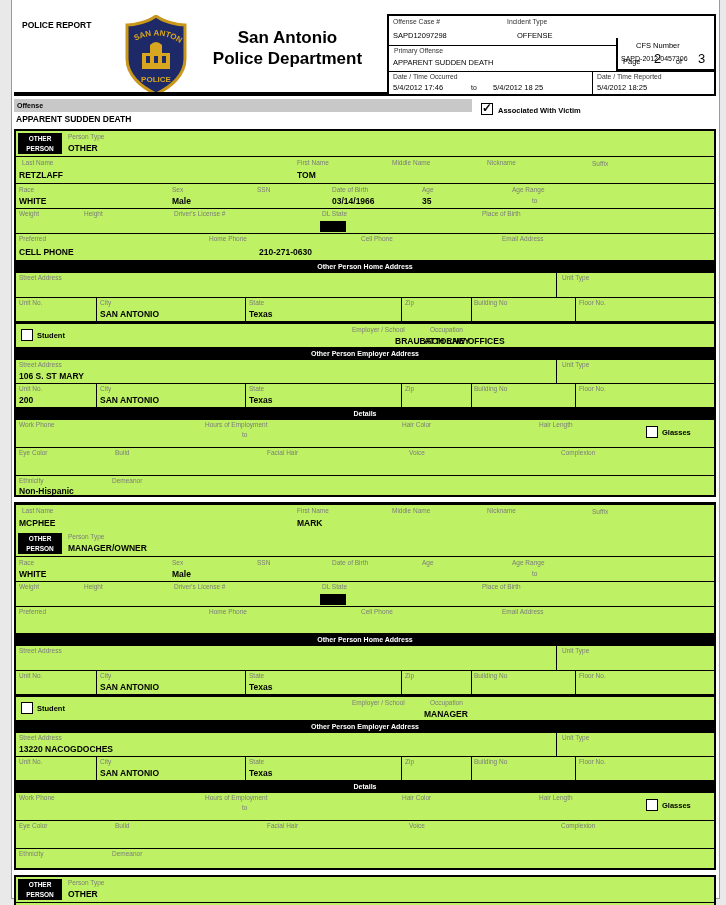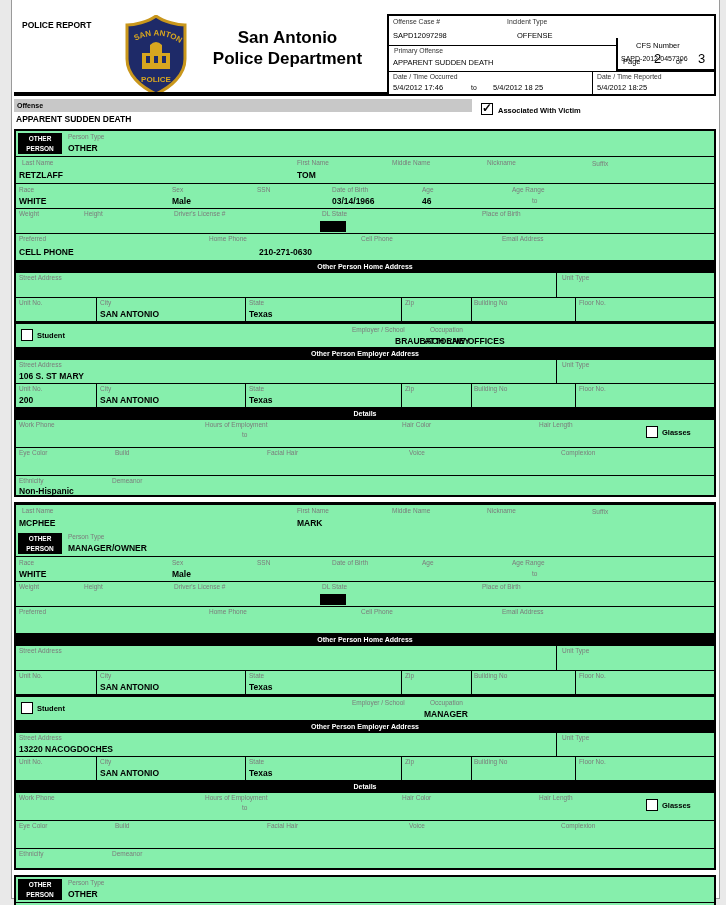--- a/index.html
+++ b/index.html
@@ -14,21 +14,21 @@
   .bar { background:#000; color:#fff; font-size:7px; font-weight:bold;
     text-align:center; height:13px; line-height:13px; }
   .checkbox { position:absolute; width:12px; height:12px; border:1.5px solid #000; background:#fff; }
   .checkbox.checked::after { content:"\2713"; position:absolute; left:0px; top:-3px;
     font-size:12px; font-weight:bold; color:#000; }
   .vline { position:absolute; top:0; bottom:0; width:1px; background:#000; }
   .row { position:relative; width:100%; }
   .bt1 { border-top:1px solid #000; }
   .bt3 { border-top:3px solid #000; }
   .person-section { position:relative; width:702px; border:2px solid #000;
-    background:#86efac; margin-bottom:5px; }
+    background:#bef264; margin-bottom:5px; }
   .pbox { position:absolute; left:2px; top:2px; width:44px; height:21px; background:#000;
     color:#fff; font-size:6.5px; font-weight:bold; text-align:center; line-height:10px; padding-top:1px; }
   .redact { position:absolute; background:#000; width:26px; height:11px; z-index:3; }
   .title { position:absolute; left:195px; top:27px; width:185px; text-align:center;
     font-size:17px; font-weight:bold; line-height:21px; color:#000; }
   .report-label { position:absolute; left:22px; top:20px; font-size:8.5px; font-weight:bold; }
   .hdr-divider { position:absolute; left:14px; top:92px; width:702px; height:4px; background:#000; }
   .case-table { position:absolute; left:387px; top:14px; width:329px; height:82px;
     border:2px solid #000; background:#fff; font-size:6.5px; }
   .ct-lbl { position:absolute; font-size:6.8px; color:#333; white-space:nowrap; }
@@ -136,21 +136,21 @@
     <span class="lbl" style="left:3px;top:2px;">Race</span>
     <span class="lbl" style="left:156px;top:2px;">Sex</span>
     <span class="lbl" style="left:241px;top:2px;">SSN</span>
     <span class="lbl" style="left:316px;top:2px;">Date of Birth</span>
     <span class="lbl" style="left:406px;top:2px;">Age</span>
     <span class="lbl" style="left:496px;top:2px;">Age Range</span>
     <span class="lbl" style="left:516px;top:13px;">to</span>
     <span class="val" style="left:3px;top:12px;">WHITE</span>
     <span class="val" style="left:156px;top:12px;">Male</span>
     <span class="val" style="left:316px;top:12px;">03/14/1966</span>
-    <span class="val" style="left:406px;top:12px;">46</span>
+    <span class="val" style="left:406px;top:12px;">35</span>
   </div>
 
   <div class="row" style="height:24px;">
     <span class="lbl" style="left:3px;top:1px;">Weight</span>
     <span class="lbl" style="left:68px;top:1px;">Height</span>
     <span class="lbl" style="left:158px;top:1px;">Driver's License #</span>
     <span class="lbl" style="left:306px;top:1px;">DL State</span>
     <span class="lbl" style="left:466px;top:1px;">Place of Birth</span>
     <div class="redact" style="left:304px;top:12px;"></div>
   </div>

